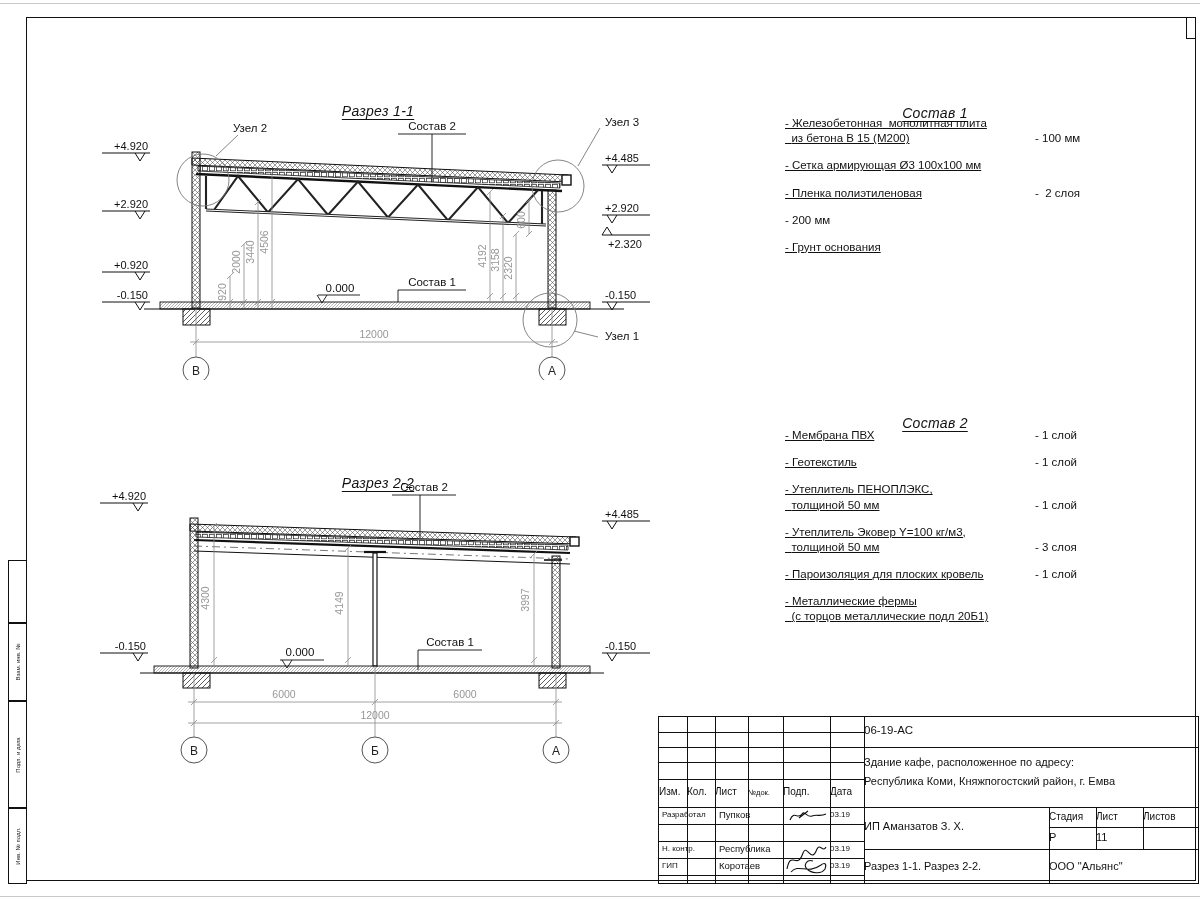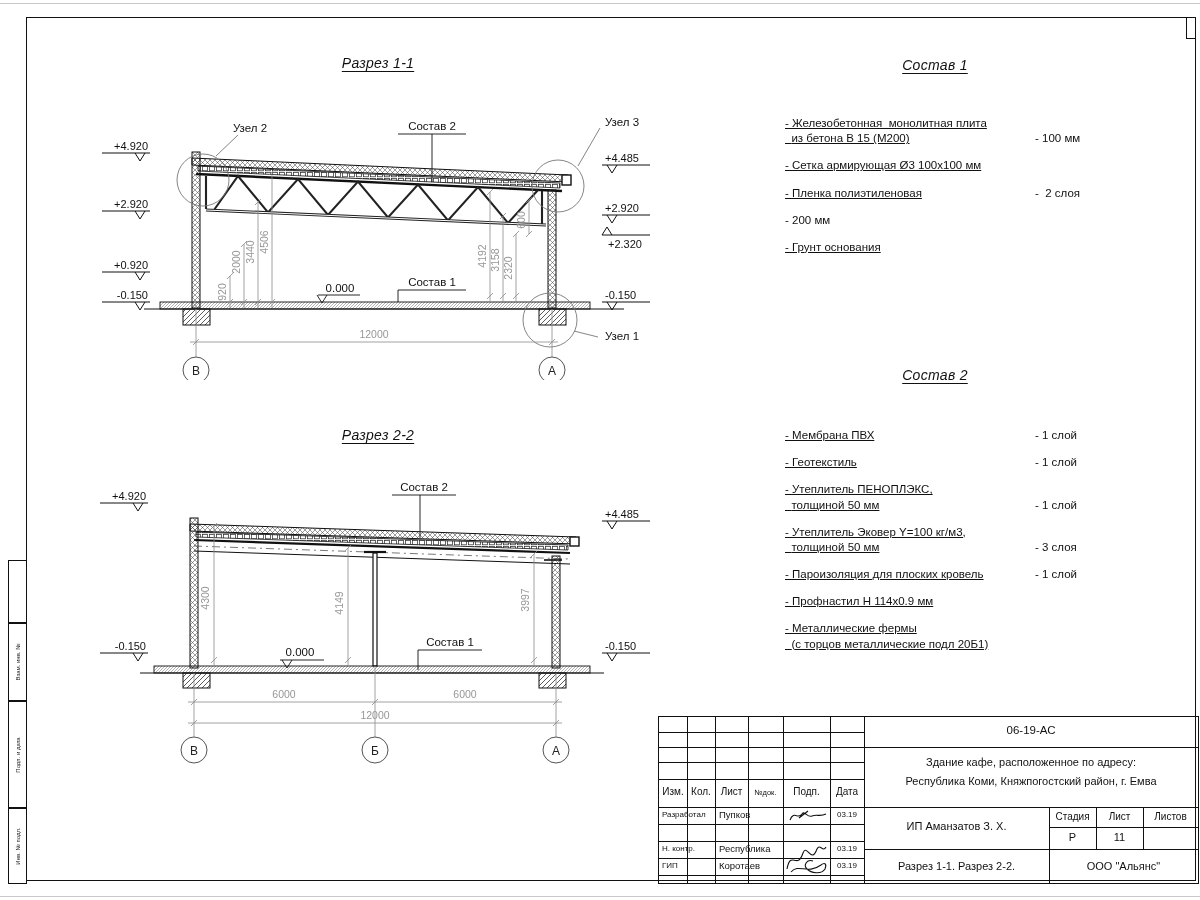--- a/index.html
+++ b/index.html
@@ -4,34 +4,34 @@
 <style>
   html,body{margin:0;padding:0;background:#fff;}
   #sheet{position:relative;width:1200px;height:900px;background:#fff;overflow:hidden;
          font-family:"Liberation Sans",sans-serif;color:#111;}
   .abs{position:absolute;}
   .hline{position:absolute;background:#111;height:1px;}
   .vline{position:absolute;background:#111;width:1px;}
   .edge{position:absolute;background:#c9c9c9;height:1px;left:0;width:1200px;}
   .frame{position:absolute;border:1.5px solid #111;}
   .sec-title{font-size:14px;font-style:italic;text-align:center;
-             text-decoration:underline;text-underline-offset:3px;letter-spacing:.3px;}
+             text-decoration:underline;text-underline-offset:3px;letter-spacing:.3px;margin-top:48px;}
   .side-cell{position:absolute;border:1px solid #111;left:8px;width:17px;}
   .side-label{position:absolute;left:50%;top:50%;transform:translate(-50%,-50%) rotate(-90deg);
               white-space:nowrap;font-size:6px;color:#222;}
   
   .slist{position:absolute;width:380px;font-size:11.5px;line-height:1.32;}
   .srow{display:flex;align-items:flex-end;margin-bottom:12px;}
   .sname{width:250px;white-space:pre-wrap;text-decoration:underline;}
   .sval{width:120px;white-space:pre;}
   .notes{position:absolute;font-size:11.5px;line-height:1.45;}
   
   .tb{position:absolute;border:1.4px solid #111;}
   .tb .txt{position:absolute;white-space:nowrap;}
-  .c{text-align:center;}
+  .c{}
   svg text{font-family:"Liberation Sans",sans-serif;}
 </style>
 </head>
 <body>
 <div id="sheet">
 
 <div class="edge" style="top:3px"></div>
 <div class="edge" style="top:896px"></div>
 
 <div class="frame" style="left:26px;top:17px;width:1168px;height:862px"></div>
@@ -323,24 +323,20 @@
   <div class="srow">
         <div class="sname">- Утеплитель Эковер Y=100 кг/м3,
   толщиной 50 мм</div>
         <div class="sval">- 3 слоя</div>
       </div>
   <div class="srow">
         <div class="sname">- Пароизоляция для плоских кровель</div>
         <div class="sval">- 1 слой</div>
       </div>
   <div class="srow">
-        <div class="sname">- Профнастил Н 114х0.9 мм</div>
-        <div class="sval"></div>
-      </div>
-  <div class="srow">
         <div class="sname">- Металлические фермы
   (с торцов металлические подл 20Б1)</div>
         <div class="sval"></div>
       </div>
 </div>
 
 
 <div class="tb" style="left:658px;top:716px;width:539px;height:166px">
 
   <div class="vline" style="left:28px;top:0;height:166px"></div>

